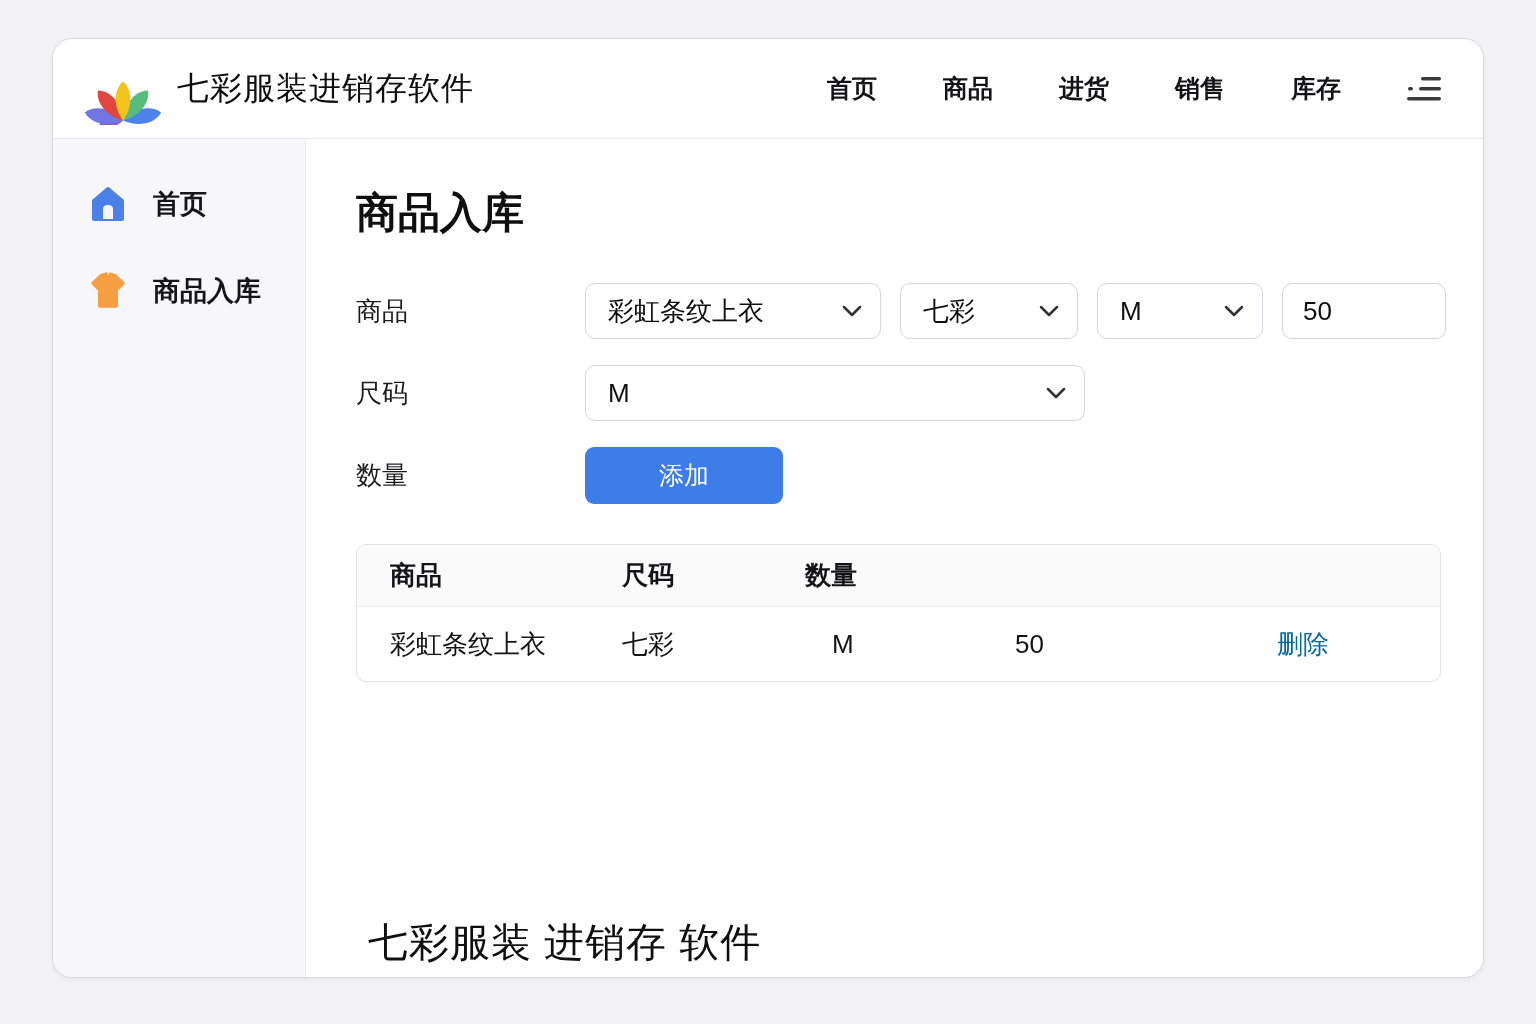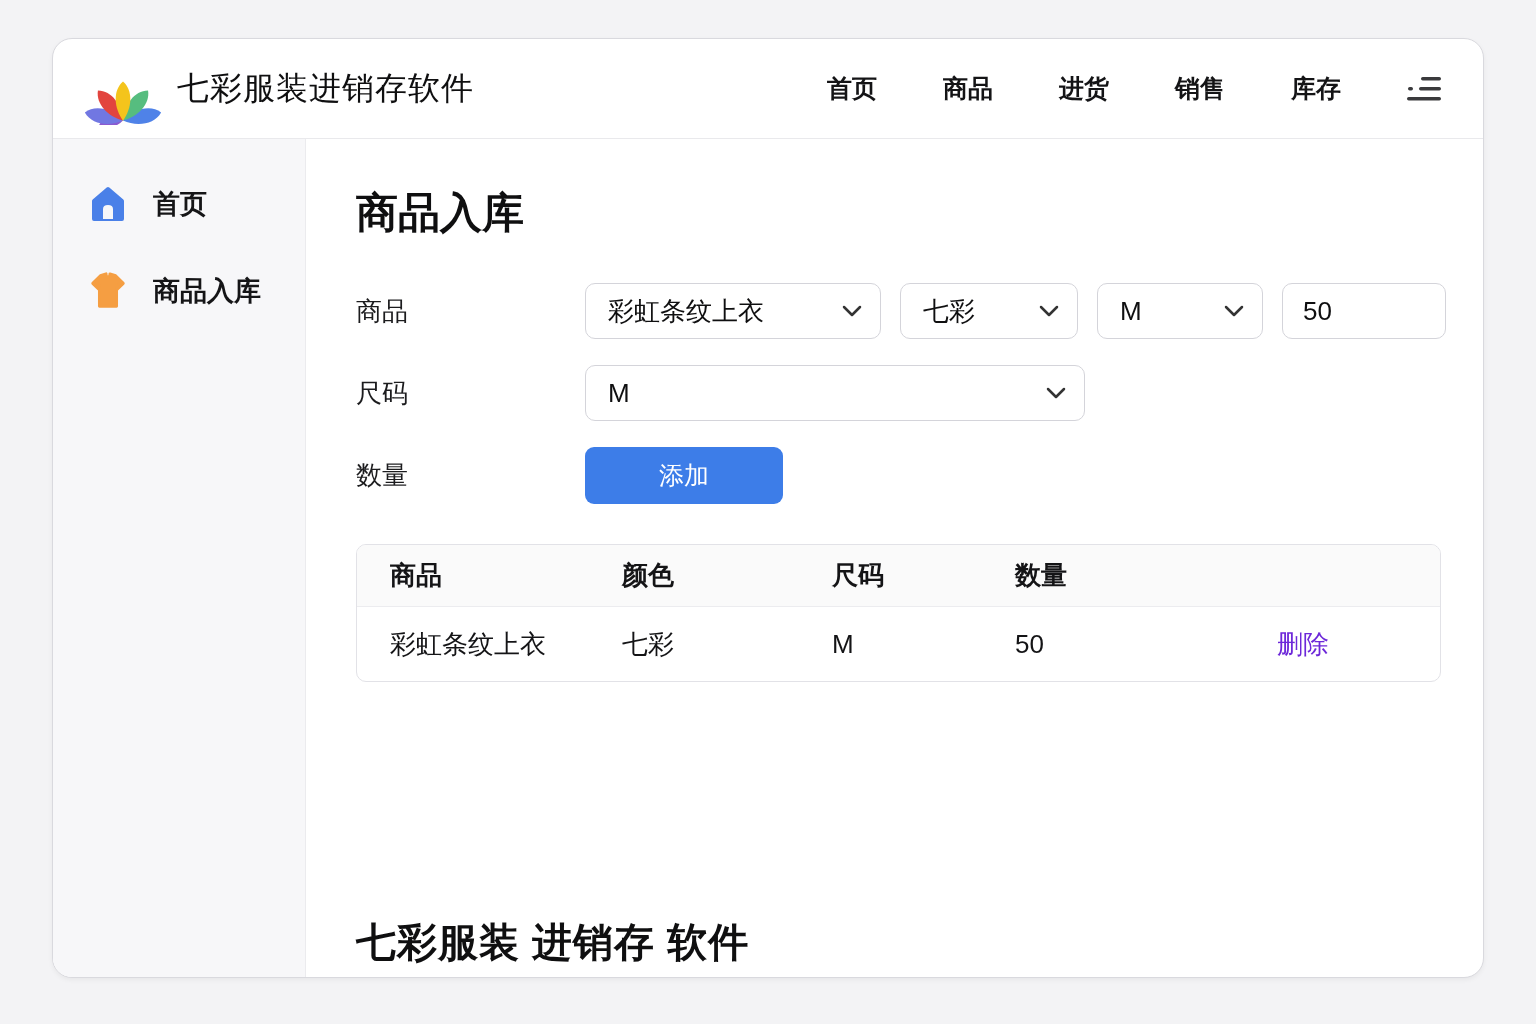--- a/index.html
+++ b/index.html
@@ -94,26 +94,27 @@
     border-bottom: 1px solid #ececef;
     font-size: 26px; font-weight: 600; color: #141416;
   }
   .trow {
     display: flex; align-items: center;
     height: 74px; font-size: 26px; color: #141416;
   }
   .cell { padding-left: 33px; flex: none; }
   .c1 { width: 232px; } .c2 { width: 210px; } .c3 { width: 183px; }
   .c4 { width: 262px; } .c5 { width: 198px; }
-  .action-link { color: #6d28d9; cursor: pointer; }
+  .action-link { color: #0369a1; cursor: pointer; }
   
   .footer-title {
     margin-top: 233px;
-    font-size: 40px; font-weight: 700; letter-spacing: 1px; color: #0f0f10;
+    font-size: 40px; font-weight: 400; letter-spacing: 1px; color: #0f0f10;
     white-space: nowrap;
+    margin-left: 12px;
   }
 </style>
 </head>
 <body>
 
 <div class="card">
 
   <div class="header">
     <div class="logo-wrap">
       <svg width="80" height="72" viewBox="0 0 104 96">
@@ -218,21 +219,20 @@
       <div class="form-row" style="margin-bottom:0;">
         <div class="form-label">数量</div>
         <div class="controls">
           <button class="add-btn">添加</button>
         </div>
       </div>
 
       <div class="table">
         <div class="thead">
           <div class="cell c1">商品</div>
-          <div class="cell c2">颜色</div>
           <div class="cell c3">尺码</div>
           <div class="cell c4">数量</div>
         </div>
         <div class="trow">
           <div class="cell c1">彩虹条纹上衣</div>
           <div class="cell c2">七彩</div>
           <div class="cell c3">M</div>
           <div class="cell c4">50</div>
           <div class="cell c5">
             <span class="action-link">删除</span>

